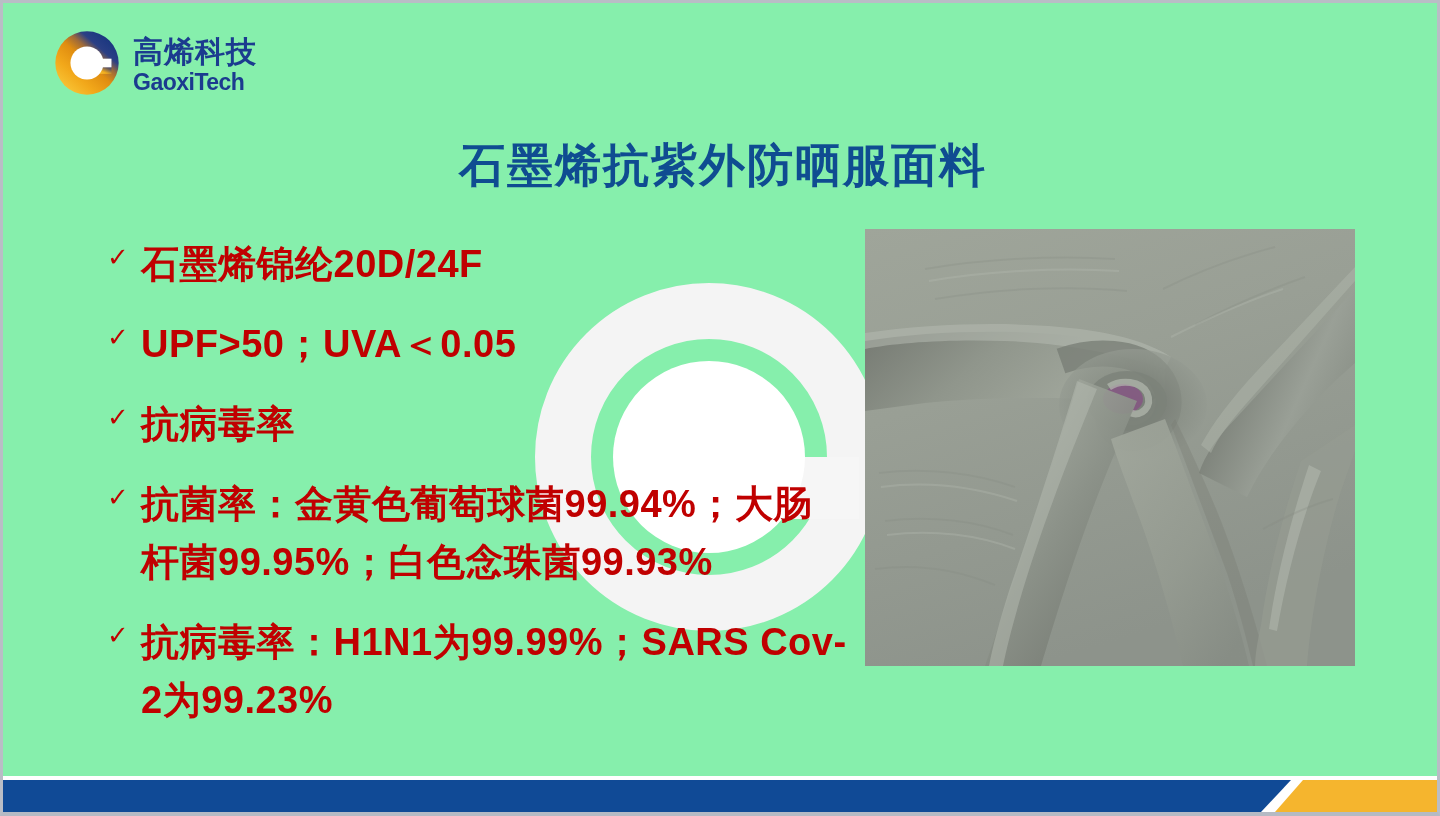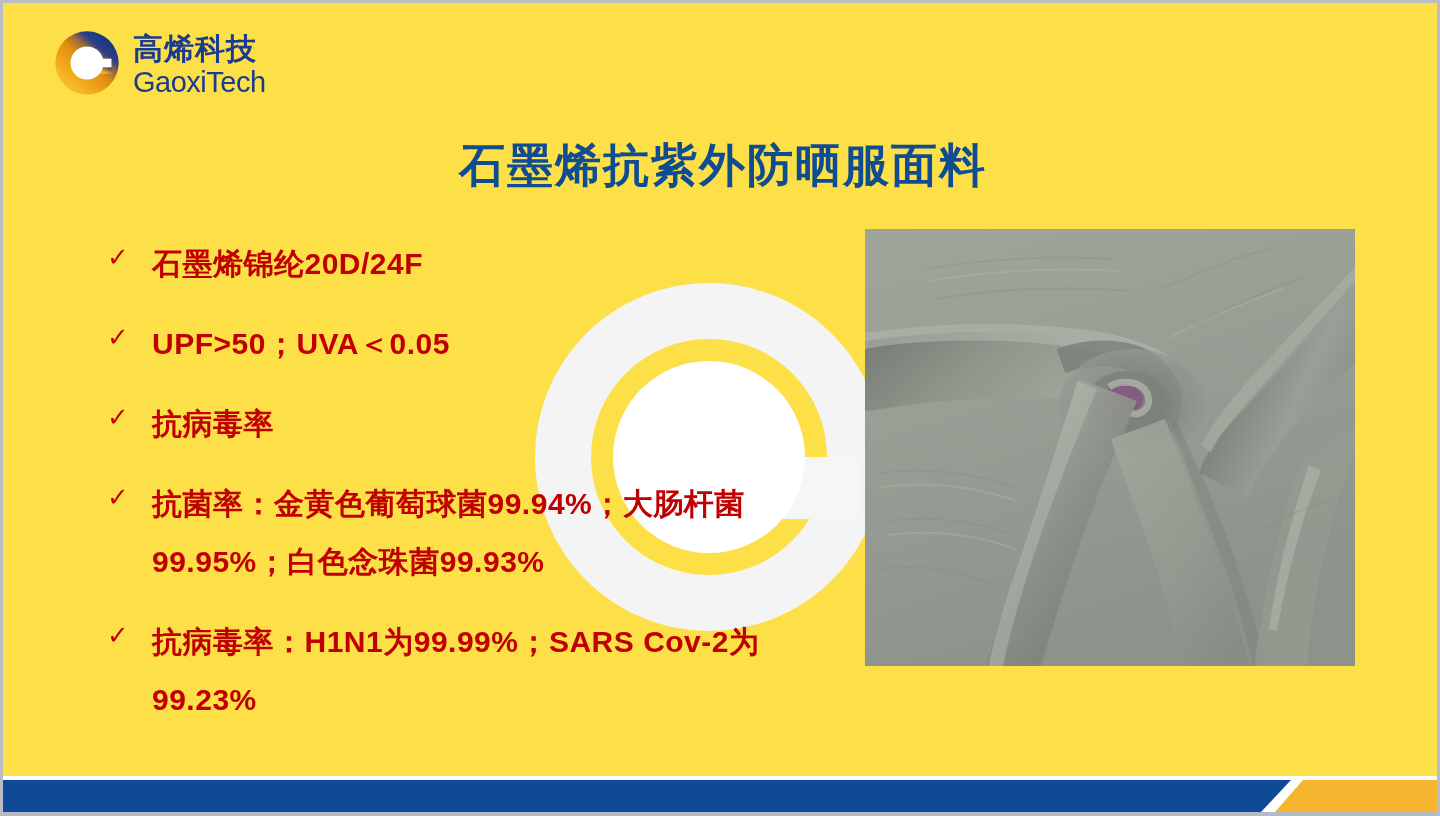--- a/index.html
+++ b/index.html
@@ -13,21 +13,21 @@
     height: 816px;
     overflow: hidden;
     font-family: "Liberation Sans", "DejaVu Sans", sans-serif;
   }
 
   
   #slide {
     position: relative;
     width: 1440px;
     height: 816px;
-    background: #fde047;
+    background: #86efac;
     box-sizing: border-box;
     border-top: 3px solid #b9bdc6;
     border-left: 3px solid #b9bdc6;
     border-right: 3px solid #b9bdc6;
     border-bottom: 4px solid #b5bac4;
     overflow: hidden;
   }
 
   
   .watermark {
@@ -63,22 +63,22 @@
     padding-top: 4px;
   }
   .logo-cn {
     font-size: 30px;
     font-weight: bold;
     color: #1b3b8f;
     letter-spacing: 1px;
     white-space: nowrap;
   }
   .logo-en {
-    font-size: 29px;
-    font-weight: normal;
+    font-size: 23px;
+    font-weight: bold;
     color: #1b3b8f;
     letter-spacing: -0.5px;
     margin-top: 4px;
     white-space: nowrap;
   }
 
   
   .slide-title {
     position: absolute;
     left: 0;
@@ -111,25 +111,24 @@
     width: 34px;
     color: #c00000;
     font-size: 26px;
     line-height: 44px;
     text-align: left;
     font-weight: normal;
   }
   .bullet-text {
     flex: 1 1 auto;
     color: #c00000;
-    font-size: 30px;
+    font-size: 38px;
     font-weight: bold;
     line-height: 58px;
     letter-spacing: 0.5px;
-    margin-left: 11px;
   }
 
   
   .photo {
     position: absolute;
     left: 862px;
     top: 226px;
     width: 490px;
     height: 437px;
     overflow: hidden;

